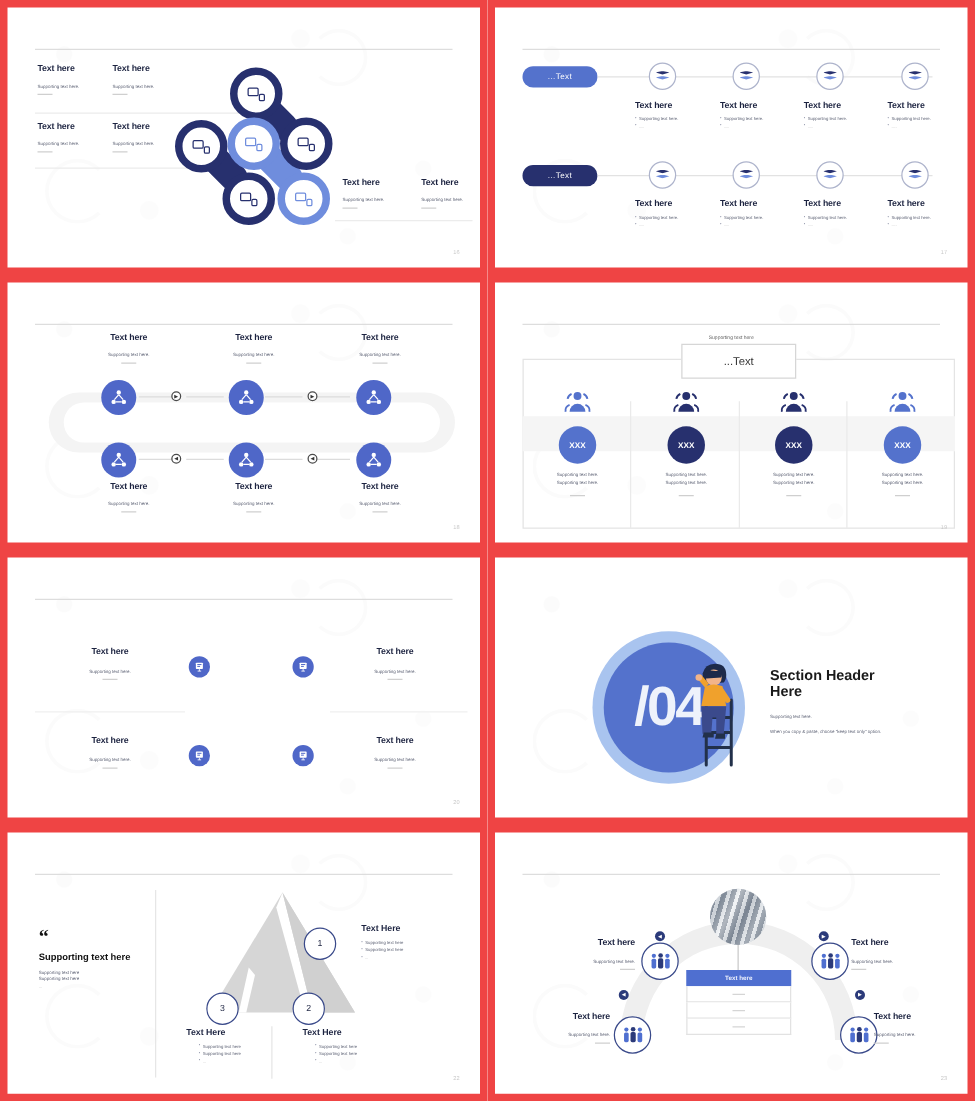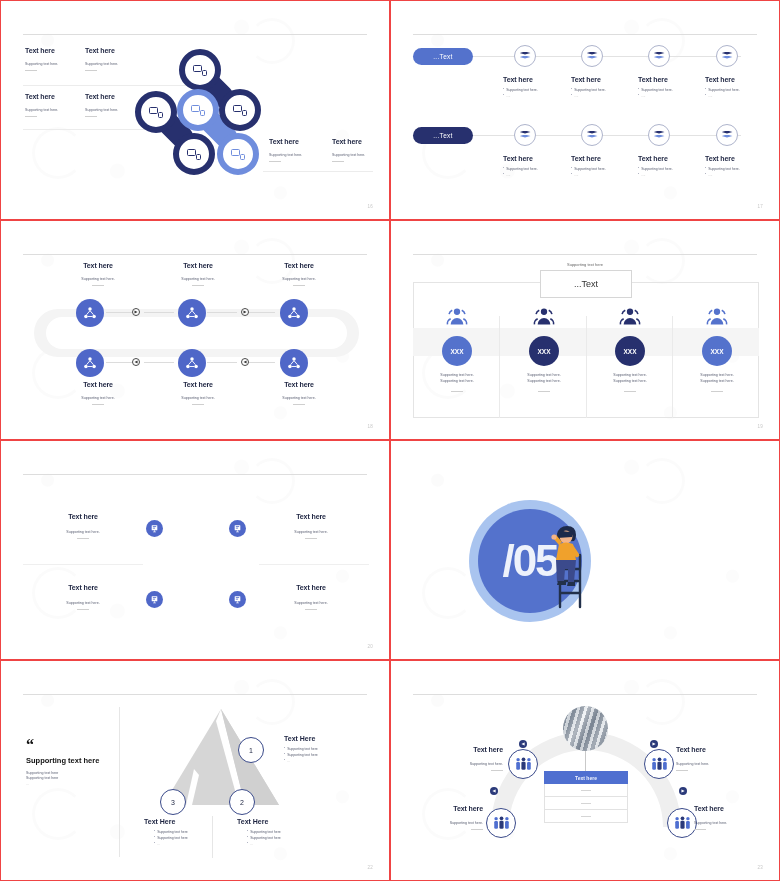--- a/index.html
+++ b/index.html
@@ -12,21 +12,21 @@
   .grid {
     width: 780px; height: 881px;
     display: grid;
     grid-template-columns: 390px 390px;
     grid-template-rows: 220px 220px 220px 221px;
     background: #ffffff;
   }
   .slide {
     position: relative;
     background: #ffffff;
-    border: 1px solid #ef4444;
+    border: 6px solid #ef4444;
     overflow: hidden;
   }
   .wm {
     position: absolute; inset: 0;
     pointer-events: none;
     opacity: .5;
     background-image:
       radial-gradient(circle at 12% 18%, rgba(0,0,0,0.030) 0 6px, transparent 7px),
       radial-gradient(circle at 62% 12%, rgba(0,0,0,0.025) 0 7px, transparent 8px),
       radial-gradient(circle at 88% 62%, rgba(0,0,0,0.028) 0 6px, transparent 7px),
@@ -619,36 +619,42 @@
     </div>
 
     <div class="pgnum">20</div>
   </div>
 
   <div class="slide">
     <div class="wm"></div>
 
     <div style="position:absolute; left:78px; top:59px; width:122px; height:122px; border-radius:50%; background:#a9c4ef;"></div>
     <div style="position:absolute; left:87px; top:68px; width:104px; height:104px; border-radius:50%; background:#5472cc;"></div>
-    <div style="position:absolute; left:87px; top:68px; width:104px; height:104px; display:flex; align-items:center; justify-content:center; color:#eef2fb; font-size:44px; font-weight:bold; letter-spacing:-2px;">/05</div>
+    <div style="position:absolute; left:87px; top:68px; width:104px; height:104px; display:flex; align-items:center; justify-content:center; color:#eef2fb; font-size:44px; font-weight:bold; letter-spacing:-2px;">/04</div>
 
     <svg style="position:absolute; left:158px; top:84px;" width="42" height="85" viewBox="0 0 42 85">
       <path d="M11 30 L11 82 M31 30 L31 82 M11 44 L31 44 M11 56 L31 56 M11 68 L31 68" stroke="#22304a" stroke-width="2.4" fill="none" stroke-linecap="round"></path>
       <path d="M8 9 q2 -8 10 -8 q9 0 9 9 q0 4 -2 6 l-15 1 z" fill="#1d2a4a"></path>
       <circle cx="17" cy="12" r="6.4" fill="#f2b48a"></circle>
       <path d="M8 13 q0 -6 4 -8 q5 3 11 1 q1 3 0 6 z" fill="#1d2a4a"></path>
       <path d="M10 19 q7 -3 14 0 l3 16 l-20 0 z" fill="#f0a12c"></path>
       <path d="M10 20 l-6 -7 q-1 -2 1 -3 q2 -1 3 1 l5 6 z" fill="#f0a12c"></path>
       <circle cx="5" cy="12" r="2.6" fill="#f2b48a"></circle>
       <path d="M24 20 l6 9 q1 2 -1 3 q-2 1 -3 -1 l-5 -8 z" fill="#f0a12c"></path>
       <path d="M7 35 l20 0 l-2 22 l-6 0 l0 -13 l-3 0 l-1 13 l-7 0 z" fill="#3b4a8c"></path>
       <path d="M9 56 l8 0 l0 4 l-9 0 z" fill="#22304a"></path>
       <path d="M19 57 l7 0 l0 4 l-8 0 z" fill="#22304a"></path>
     </svg>
 
+    <div style="position:absolute; left:220px; top:89px; width:120px;">
+      <div style="font-size:11.5px; font-weight:bold; color:#1a1a1a; line-height:1.15;">Section Header</div>
+      <div style="font-size:11.5px; font-weight:bold; color:#1a1a1a; line-height:1.15;">Here</div>
+      <div class="s-t" style="margin-top:10px;">Supporting text here.</div>
+      <div class="s-t" style="margin-top:8px; line-height:1.45;">When you copy &amp; paste, choose "keep text only" option.</div>
+    </div>
 
     <div class="pgnum"></div>
   </div>
 
   <div class="slide">
     <div class="wm"></div>
     <div class="topline"></div>
 
     <div style="position:absolute; left:118px; top:46px; width:1px; height:150px; background:#e6e6e6;"></div>
     <div style="position:absolute; left:211px; top:155px; width:1px; height:42px; background:#e6e6e6;"></div>

